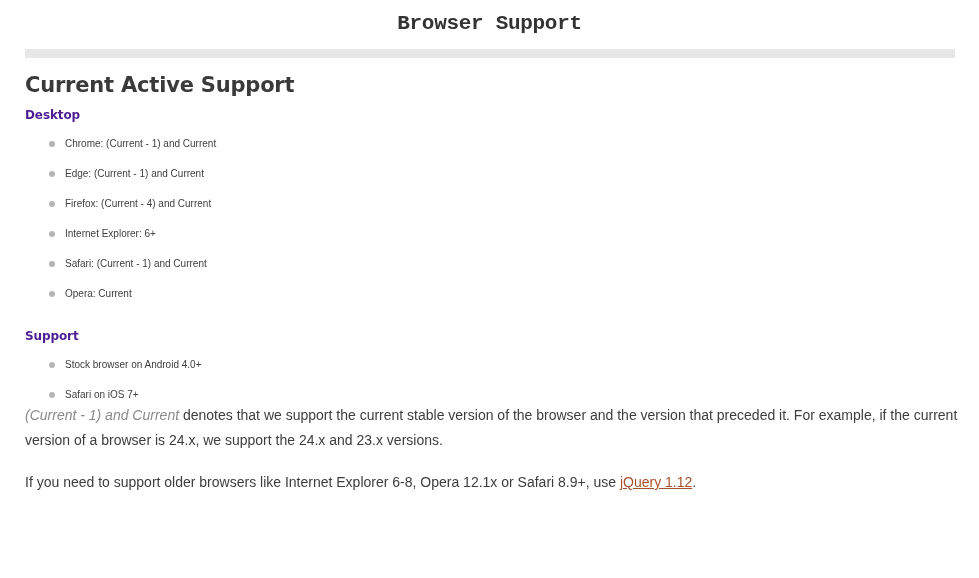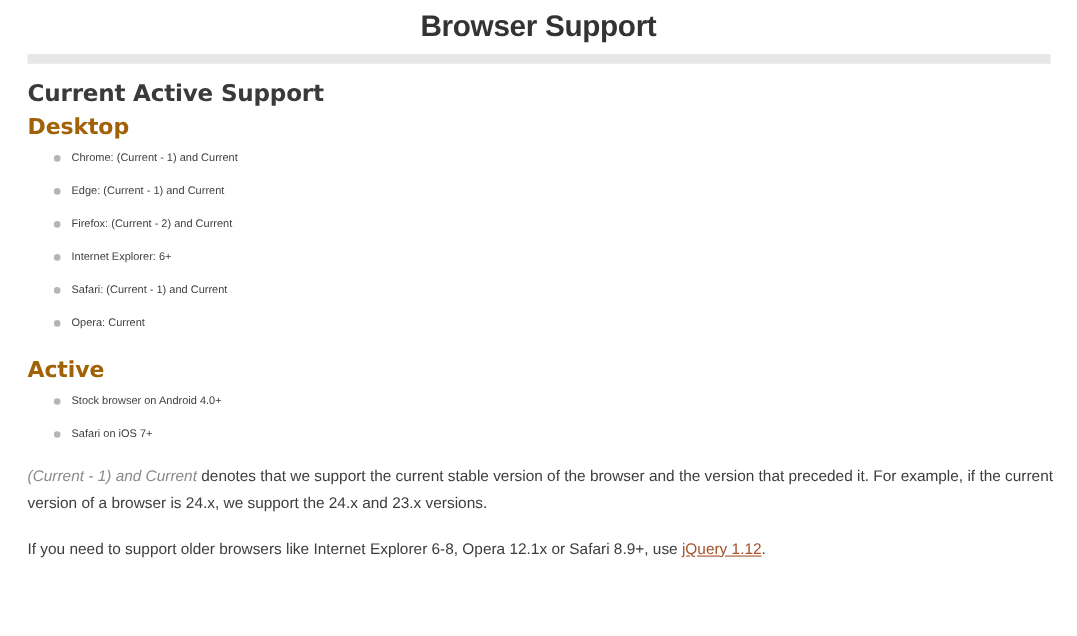--- a/index.html
+++ b/index.html
@@ -22,22 +22,22 @@
     width: 979px;
     height: 578px;
     box-sizing: border-box;
   }
 
   
   .page-title {
     margin: 0;
     padding: 4px 0 0 0;
     text-align: center;
-    font-family: Liberation Sans, sans-serif;
-    font-size: 27px;
+    font-family: Liberation Mono, monospace;
+    font-size: 21px;
     font-weight: bold;
     letter-spacing: -0.3px;
     color: #333333;
     line-height: 40px;
   }
 
   
   .title-divider {
     margin: 5px 24px 0 25px;
     height: 9px;
@@ -58,24 +58,24 @@
     font-size: 21px;
     font-weight: bold;
     letter-spacing: -0.2px;
     color: #3a3a3a;
     line-height: 26px;
   }
 
   .sub-title {
     margin: 7px 0 0 0;
     font-family: "DejaVu Sans", sans-serif;
-    font-size: 20px;
+    font-size: 12px;
     font-weight: bold;
     letter-spacing: -0.1px;
-    color: #a16207;
+    color: #4c1d95;
     line-height: 21px;
   }
 
   .sub-title.mobile-heading {
     margin-top: 24px;
   }
 
   
   .browser-list {
     list-style: none;
@@ -105,21 +105,21 @@
   }
 
   
   .body-copy {
     margin: 0;
     font-size: 14px;
     line-height: 25px;
     color: #3d3d3d;
   }
   .para-note      { margin-top: 29px; }
-  .para-denotes   { margin-top: 17px; }
+  .para-denotes   { }
   .para-older     { margin-top: 17px; }
 
   .em-term {
     font-style: italic;
     color: #8a8a8a;
   }
 
   .link {
     color: #a5522b;
     text-decoration: underline;
@@ -145,37 +145,37 @@
       <li>
         <span class="bullet-icon"></span>
         <span>Chrome: (Current - 1) and Current</span>
       </li>
       <li>
         <span class="bullet-icon"></span>
         <span>Edge: (Current - 1) and Current</span>
       </li>
       <li>
         <span class="bullet-icon"></span>
-        <span>Firefox: (Current - 2) and Current</span>
+        <span>Firefox: (Current - 4) and Current</span>
       </li>
       <li>
         <span class="bullet-icon"></span>
         <span>Internet Explorer: 6+</span>
       </li>
       <li>
         <span class="bullet-icon"></span>
         <span>Safari: (Current - 1) and Current</span>
       </li>
       <li>
         <span class="bullet-icon"></span>
         <span>Opera: Current</span>
       </li>
     </ul>
 
-    <h3 class="sub-title mobile-heading">Active</h3>
+    <h3 class="sub-title mobile-heading">Support</h3>
 
     <ul class="browser-list">
       <li>
         <span class="bullet-icon"></span>
         <span>Stock browser on Android 4.0+</span>
       </li>
       <li>
         <span class="bullet-icon"></span>
         <span>Safari on iOS 7+</span>
       </li>

